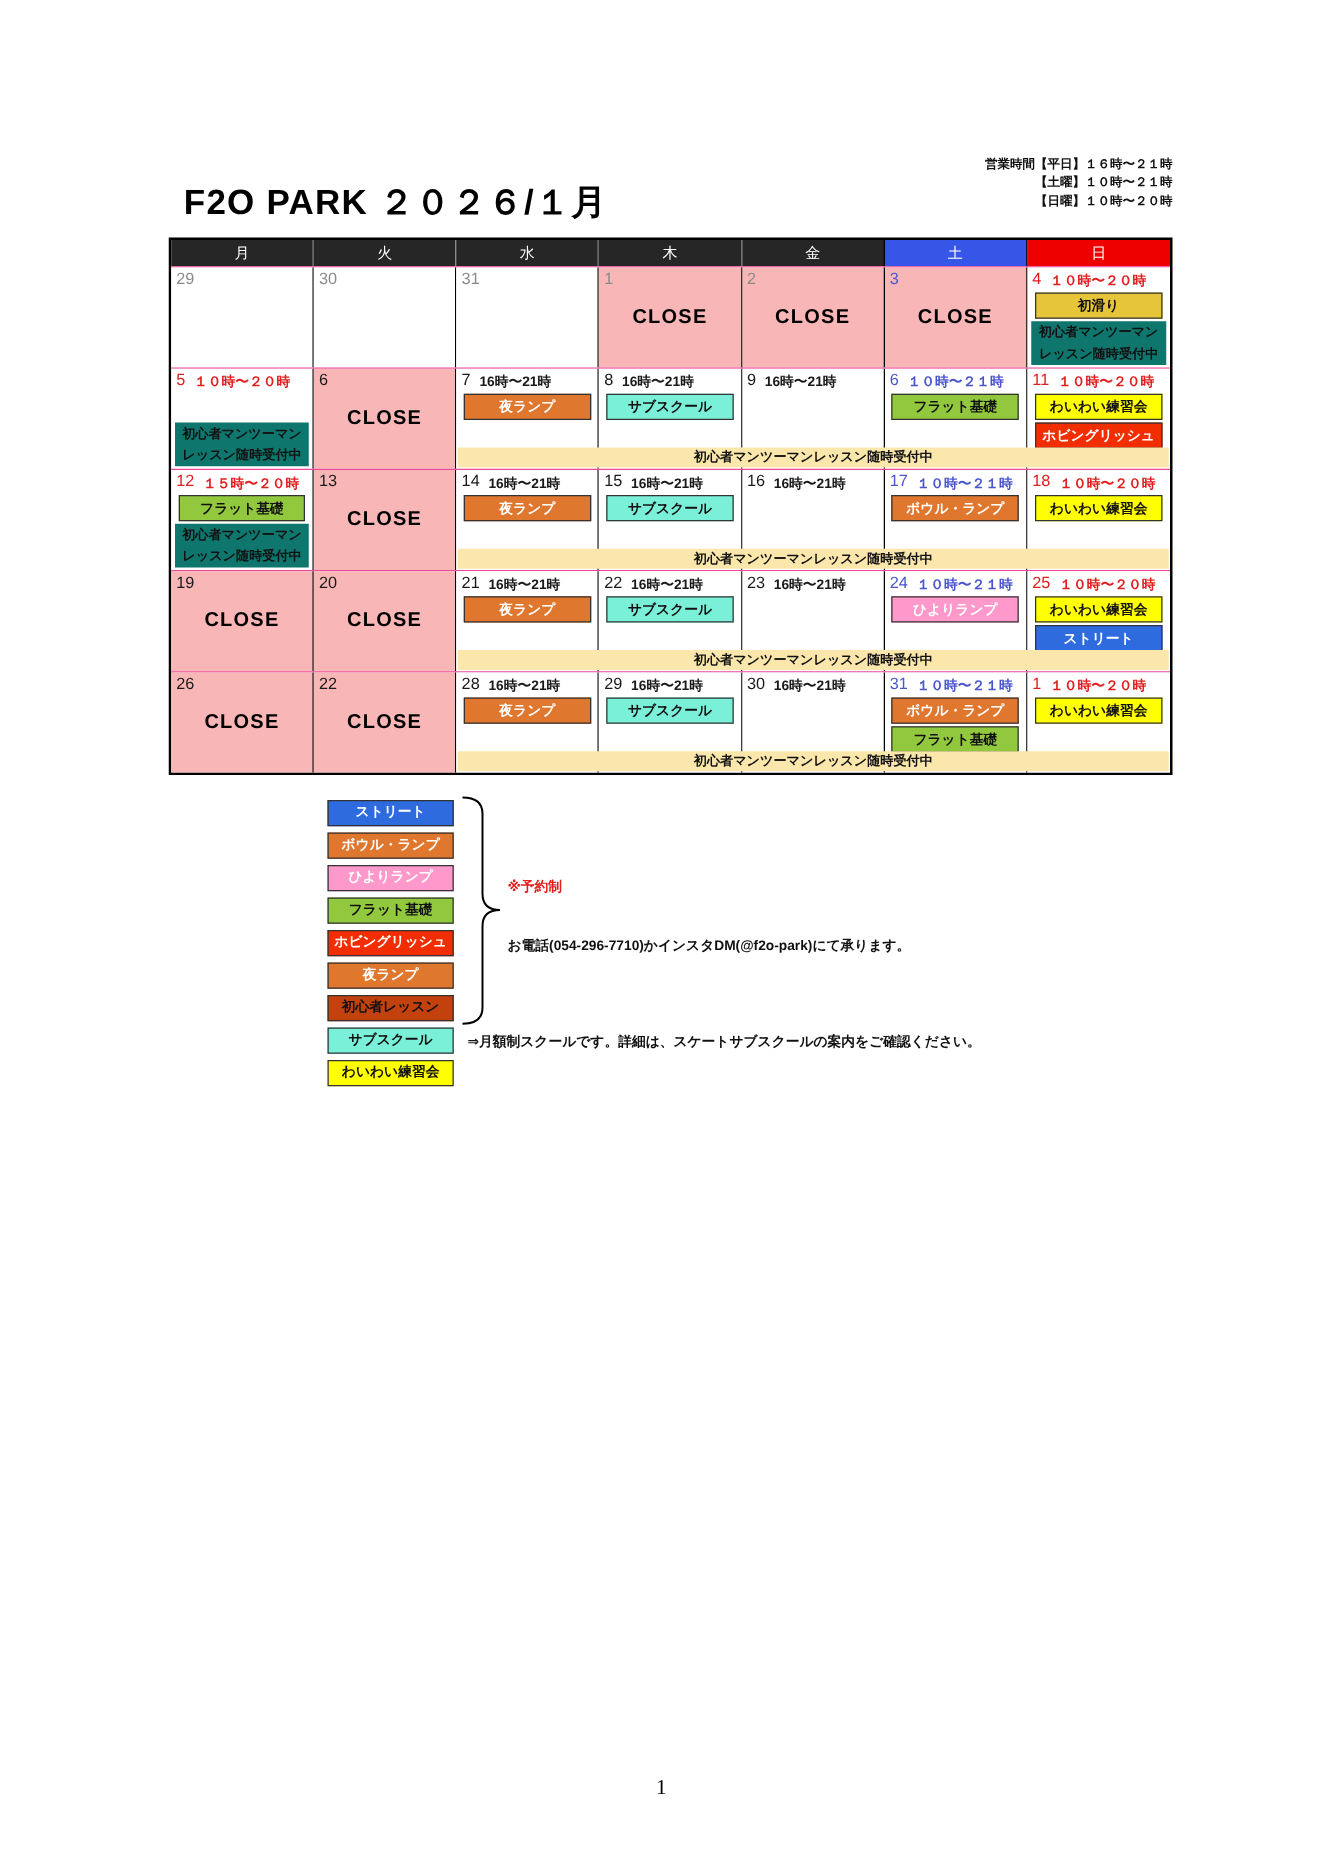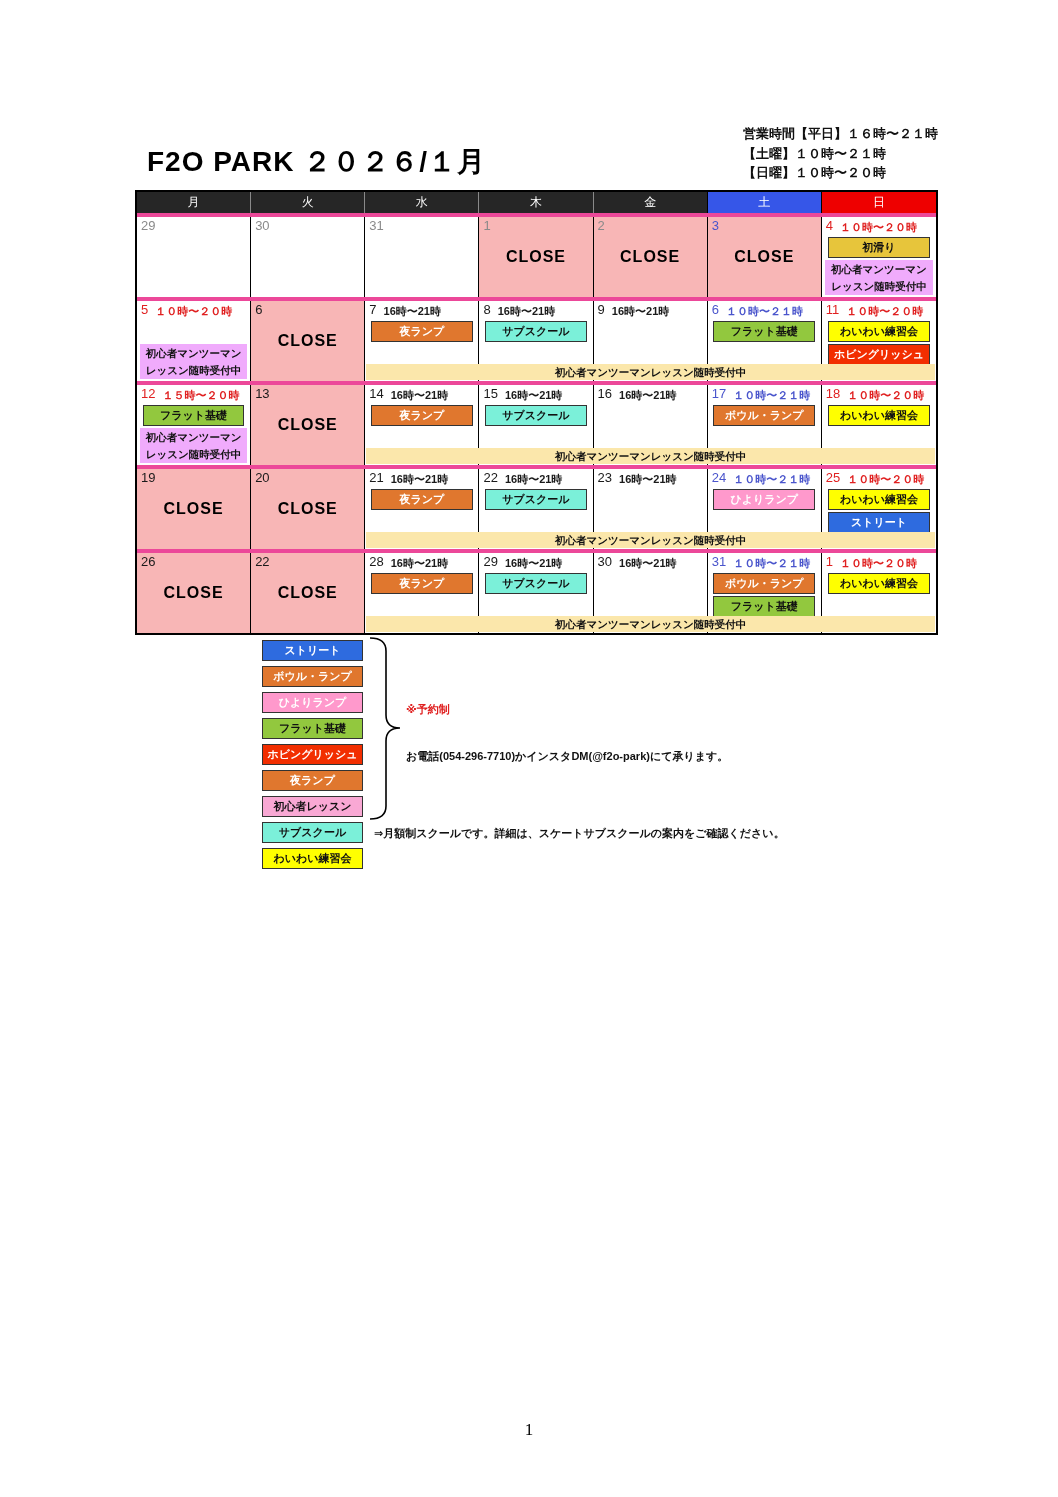--- a/index.html
+++ b/index.html
@@ -4,22 +4,22 @@
 <style>
   html,body{margin:0;padding:0;}
   body{
     width:1058px;height:1497px;background:#ffffff;position:relative;overflow:hidden;
     font-family:"Liberation Sans","DejaVu Sans",sans-serif;color:#111;
   }
   .page{position:absolute;inset:0;}
 
   
   .biz-hours{
-    position:absolute;top:124px;right:120px;
-    font-size:13px;font-weight:bold;line-height:1.5;color:#111;
+    position:absolute;top:124px;right:120px;text-align:right;
+    font-size:10px;font-weight:bold;line-height:1.5;color:#111;
   }
 
   
   .title{
     position:absolute;left:147px;top:143px;
     font-size:28px;font-weight:bold;letter-spacing:1px;color:#000;text-align:right;
   }
 
   
   .calendar{
@@ -31,21 +31,21 @@
     color:#fff;font-size:12px;text-align:center;line-height:21px;
     border-right:1px solid #8a8a8a;box-sizing:border-box;
   }
   .hcell.weekday{background:#262626;}
   .hcell.saturday{background:#3656E8;border-right-color:#000;}
   .hcell.sunday{background:#EE0000;border-right:none;}
   .hcell:nth-child(5){border-right-color:#000;}
 
   .week{
     display:grid;grid-template-columns:repeat(7,1fr);height:80px;
-    border-top:4px solid #ec4899;position:relative;
+    border-top:1px solid #ec4899;position:relative;
   }
   .cell{
     position:relative;border-right:1px solid #000;box-sizing:border-box;
     overflow:hidden;background:#fff;
   }
   .cell.last{border-right:none;}
   .cell.close{background:#F8B6B6;}
 
   .cell-top{display:flex;align-items:flex-start;gap:7px;padding:2px 2px 0 4px;}
   .num{font-size:13px;line-height:1.15;}
@@ -58,21 +58,21 @@
   .badge{
     margin:2px auto 0;width:90%;box-sizing:border-box;text-align:center;
     font-size:11px;font-weight:bold;padding:2px 0;border:1px solid #333;
     white-space:nowrap;
   }
   .close-label{
     position:absolute;left:0;right:0;top:50%;transform:translateY(-50%);
     text-align:center;font-size:16px;font-weight:bold;letter-spacing:1px;color:#000;
   }
   .lesson-note{
-    position:absolute;left:3px;right:3px;bottom:2px;background:#f0abfc;
+    position:absolute;left:3px;right:3px;bottom:2px;background:#0f766e;
     font-size:10.5px;font-weight:bold;text-align:center;line-height:1.55;
     padding:1px 0;color:#111;
   }
   .span-note{
     position:absolute;left:calc(100%*2/7 + 1px);right:1px;bottom:1px;height:16px;
     background:#FBE7AB;font-size:10.5px;font-weight:bold;text-align:center;
     line-height:16px;color:#111;
   }
 
   
@@ -373,21 +373,21 @@
       </div>
     </div>
 
   <div id="legend" class="legend">
       <div class="legend-item" style="background: rgb(46, 107, 223); color: rgb(255, 255, 255);">ストリート</div>
       <div class="legend-item" style="background: rgb(224, 119, 46); color: rgb(255, 255, 255);">ボウル・ランプ</div>
       <div class="legend-item" style="background: rgb(255, 153, 204); color: rgb(255, 255, 255);">ひよりランプ</div>
       <div class="legend-item" style="background: rgb(146, 200, 62); color: rgb(17, 17, 17);">フラット基礎</div>
       <div class="legend-item" style="background: rgb(242, 46, 0); color: rgb(255, 255, 255);">ホビングリッシュ</div>
       <div class="legend-item" style="background: rgb(224, 119, 46); color: rgb(255, 255, 255);">夜ランプ</div>
-      <div class="legend-item" style="background: #f9a8d4; color: rgb(17, 17, 17);">初心者レッスン</div>
+      <div class="legend-item" style="background: #c2410c; color: rgb(17, 17, 17);">初心者レッスン</div>
       <div class="legend-item" style="background: rgb(123, 240, 217); color: rgb(17, 17, 17);">サブスクール</div>
       <div class="legend-item" style="background: rgb(255, 255, 0); color: rgb(17, 17, 17);">わいわい練習会</div>
     </div>
 
   <svg class="brace" width="48" height="192" viewBox="0 0 48 192">
     <path d="M4,4 Q20,4 20,17 L20,81 Q20,94 34,94 Q20,94 20,107 L20,172 Q20,185 4,185" fill="none" stroke="#000" stroke-width="1.6"></path>
   </svg>
 
   <div class="note1">
     <div class="note1-title">※予約制</div>

